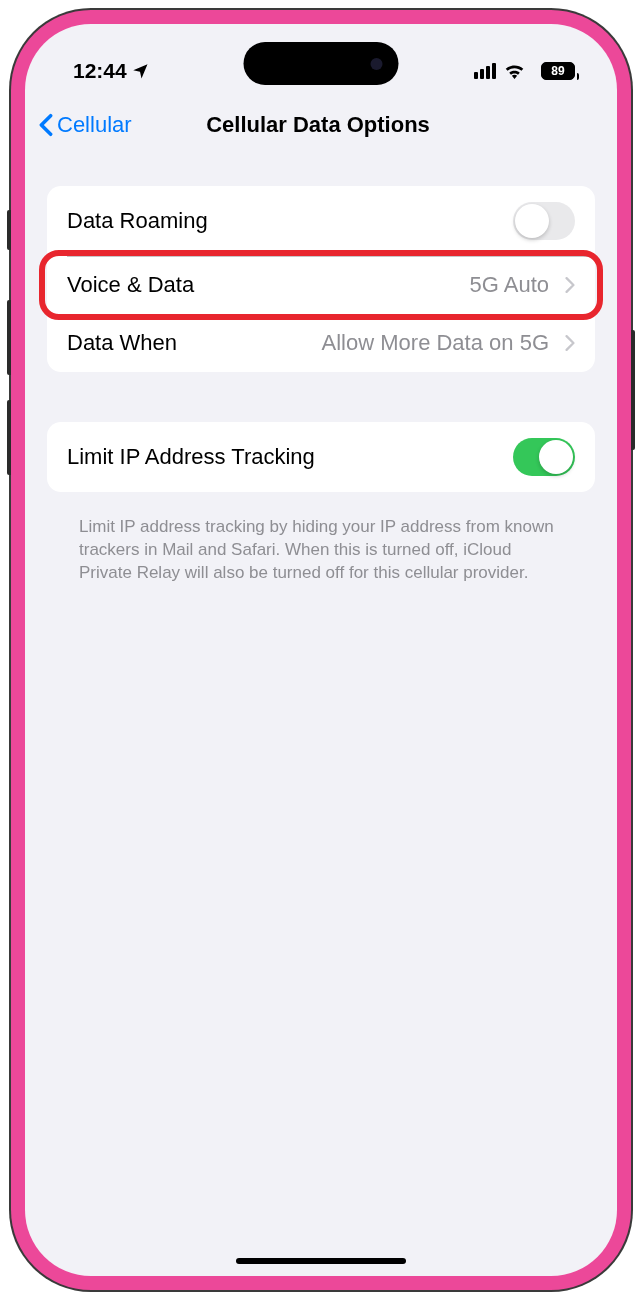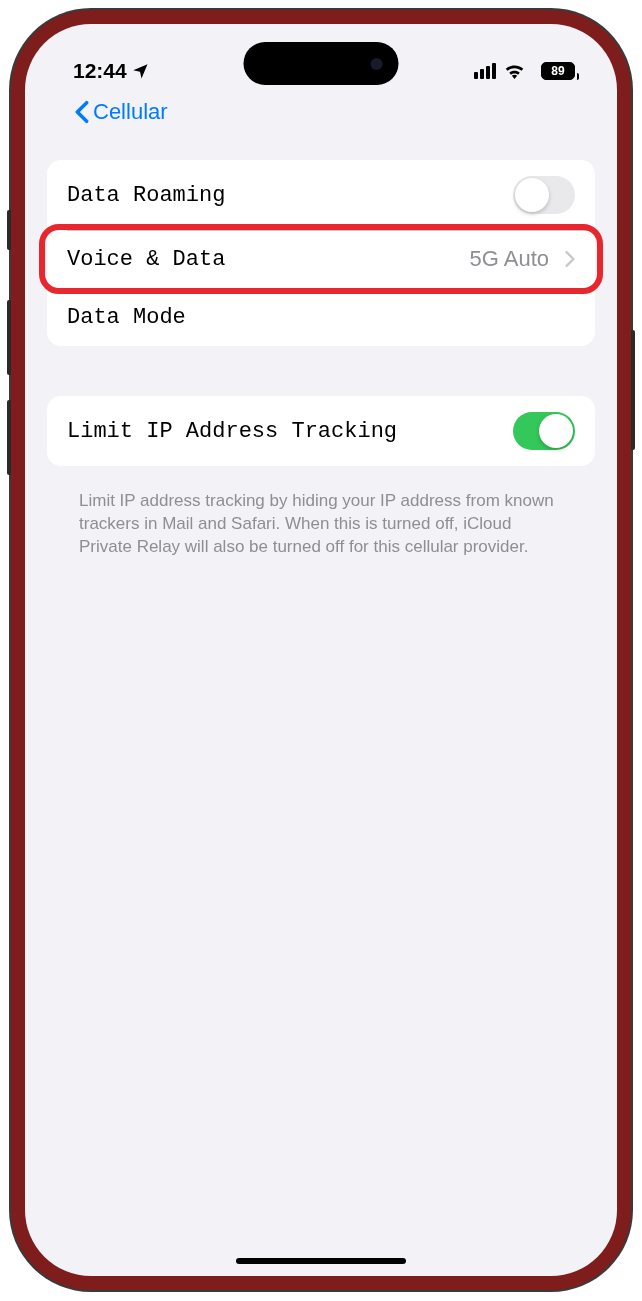--- a/index.html
+++ b/index.html
@@ -15,21 +15,21 @@
       display: flex;
       justify-content: center;
       align-items: flex-start;
       min-height: 1301px;
       width: 642px;
     }
     
     .phone-frame {
       width: 620px;
       height: 1280px;
-      background: #7f1d1d;
+      background: #ec4899;
       border-radius: 80px;
       padding: 14px;
       position: relative;
       margin: 10px;
       box-shadow: 0 0 0 2px #3a3a3a;
     }
     
     .side-button-left-1 {
       position: absolute;
       left: -4px;
@@ -177,21 +177,20 @@
       height: 7px;
       background: #000;
       border-radius: 0 2px 2px 0;
     }
     
     .nav-bar {
       display: flex;
       align-items: center;
       padding: 18px 16px 18px 10px;
       position: relative;
-      margin-left: 36px;
     }
     
     .back-link {
       display: flex;
       align-items: center;
       color: #007aff;
       font-size: 22px;
       position: absolute;
       left: 14px;
     }
@@ -232,21 +231,20 @@
       bottom: 0;
       left: 20px;
       right: 0;
       height: 0.5px;
       background: #c6c6c8;
     }
     
     .row-label {
       font-size: 22px;
       color: #000;
-      font-family: Liberation Mono, monospace;
     }
     
     .row-value {
       font-size: 22px;
       color: #8e8e93;
       display: flex;
       align-items: center;
       gap: 16px;
     }
     
@@ -360,20 +358,21 @@
       </div>
     </div>
 
     <div class="nav-bar">
       <div class="back-link">
         <svg class="chevron-left" viewBox="0 0 12 20" fill="none" stroke="#007aff" stroke-width="3" stroke-linecap="round" stroke-linejoin="round">
           <polyline points="10,2 2,10 10,18"></polyline>
         </svg>
         <span>Cellular</span>
       </div>
+      <div class="nav-title">Cellular Data Options</div>
     </div>
 
     <div class="settings-group" style="margin-top: 30px;">
       <div class="settings-row">
         <span class="row-label">Data Roaming</span>
         <div class="toggle off">
           <div class="toggle-knob"></div>
         </div>
       </div>
 
@@ -382,21 +381,27 @@
         <span class="row-label">Voice &amp; Data</span>
         <div class="row-value">
           <span>5G Auto</span>
           <svg class="chevron-right" viewBox="0 0 8 14" fill="none" stroke="#c7c7cc" stroke-width="2" stroke-linecap="round" stroke-linejoin="round">
             <polyline points="1,1 7,7 1,13"></polyline>
           </svg>
         </div>
       </div>
 
       <div class="settings-row">
-        <span class="row-label">Data Mode</span>
+        <span class="row-label">Data When</span>
+        <div class="row-value">
+          <span>Allow More Data on 5G</span>
+          <svg class="chevron-right" viewBox="0 0 8 14" fill="none" stroke="#c7c7cc" stroke-width="2" stroke-linecap="round" stroke-linejoin="round">
+            <polyline points="1,1 7,7 1,13"></polyline>
+          </svg>
+        </div>
       </div>
     </div>
 
     <div class="settings-group" style="margin-top: 50px;">
       <div class="settings-row">
         <span class="row-label">Limit IP Address Tracking</span>
         <div class="toggle on">
           <div class="toggle-knob"></div>
         </div>
       </div>

